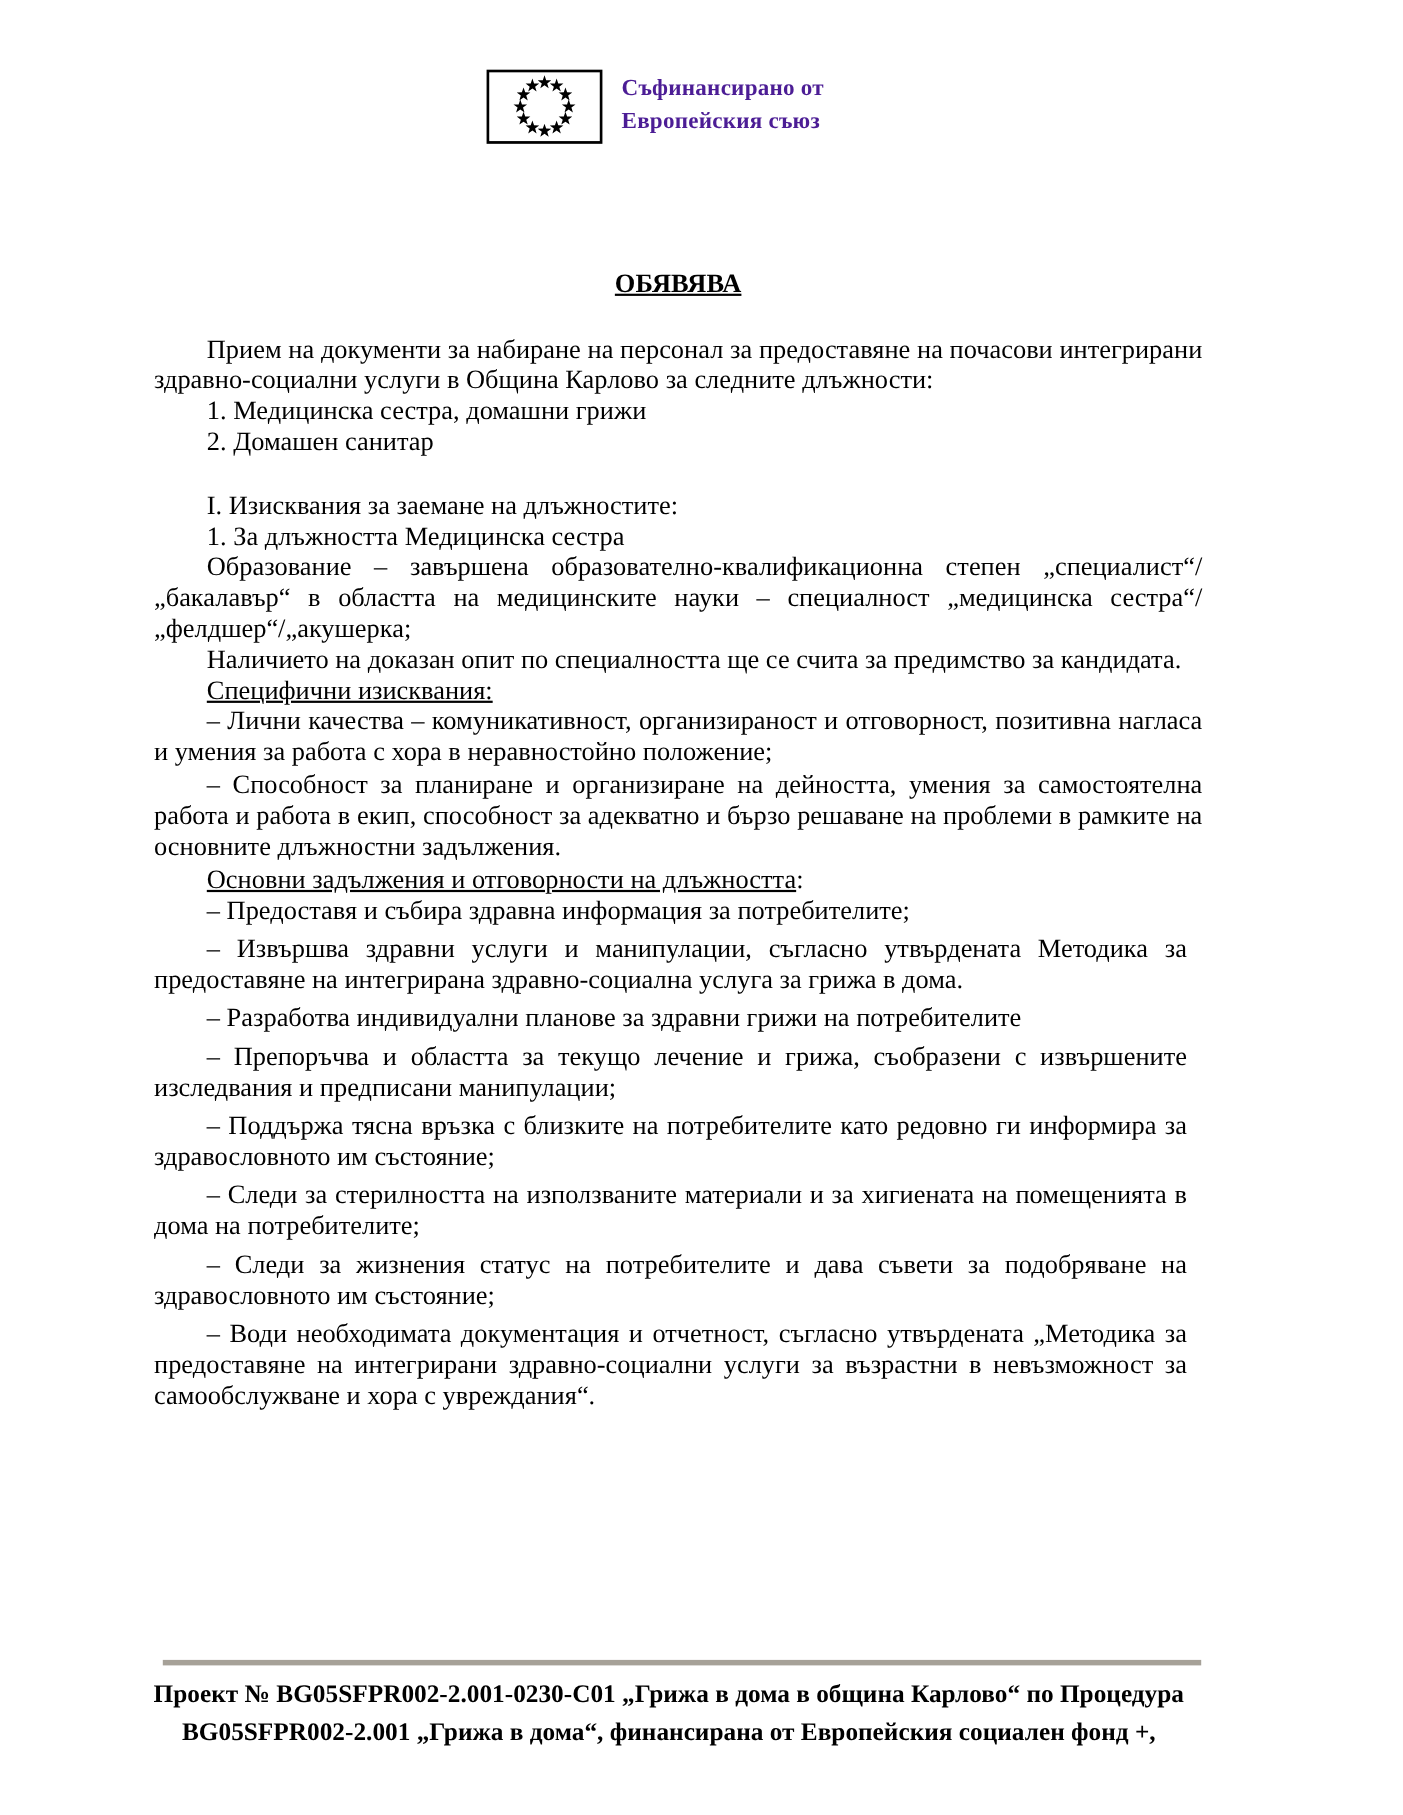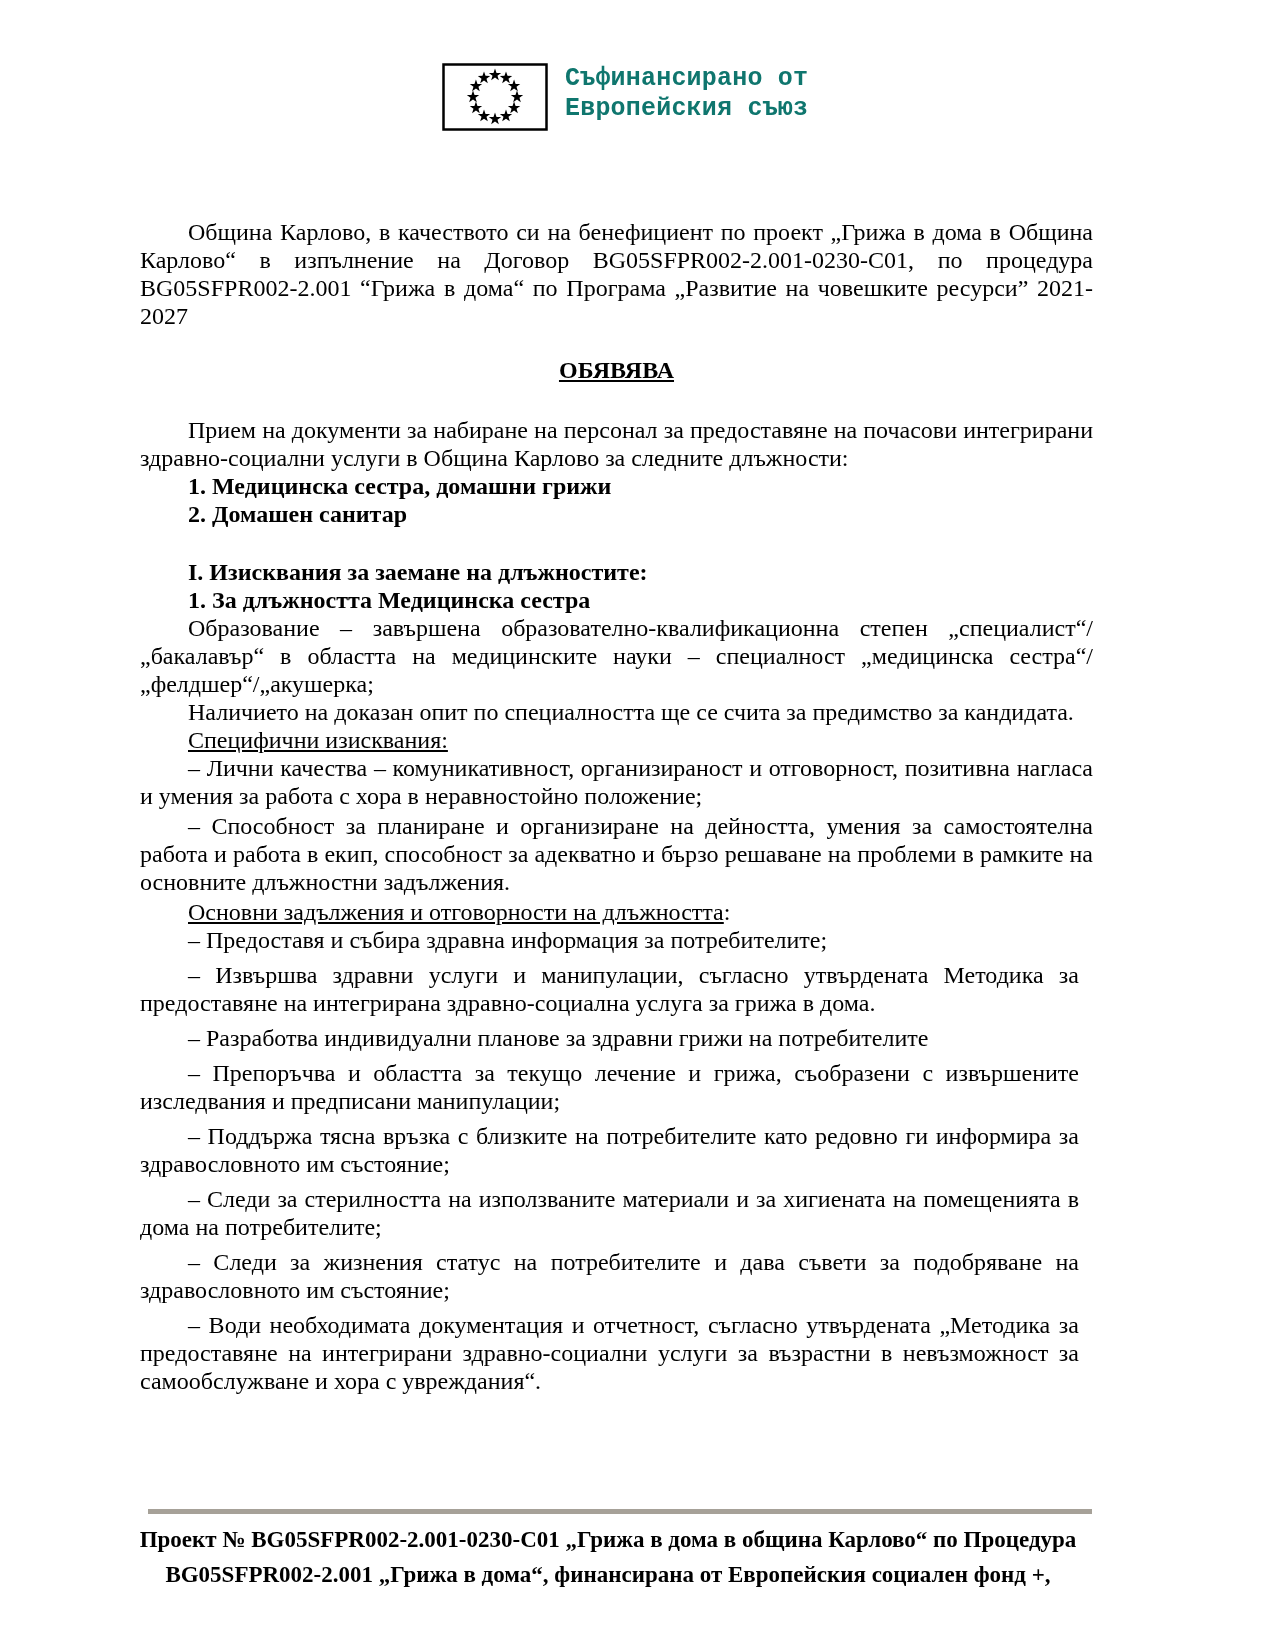--- a/index.html
+++ b/index.html
@@ -15,41 +15,41 @@
     overflow:hidden;
   }
 
   
   .eu-flag {
     position:absolute; left:442px; top:63px;
     width:106px; height:68px;
   }
   .cofinance {
     position:absolute; left:565px; top:64px;
-    font-family:Liberation Mono, monospace;
-    font-weight:bold; font-size:25px; line-height:30px;
-    color:#0f766e; letter-spacing:0.2px;
+    font-family:Liberation Serif, serif;
+    font-weight:bold; font-size:21px; line-height:30px;
+    color:#4c1d95; letter-spacing:0.2px;
   }
 
   
   .doc-body {
     position:absolute; left:140px; top:218px; width:953px;
   }
   .p-justify {
     margin:0; text-align:justify; text-indent:48px;
     line-height:28px;
   }
   .h-announce {
     margin:26px 0 4px 0; text-align:center; font-weight:bold;
     line-height:28px;
     text-decoration:underline;
   }
   .p-intake { margin-top:32px; }
   .p-bold-item {
-    margin:0; padding-left:48px; font-weight:bold; line-height:28px;
+    margin:0; padding-left:48px; font-weight:normal; line-height:28px;
   }
   .h-section { margin-top:30px; }
   .p-underl-heading {
     margin:0; padding-left:48px; line-height:28px;
   }
   .p-underl-heading .u { text-decoration:underline; }
   .duty { margin:0 14px 7px 0; }
   .spec { margin:0 0 2px 0; }
 
   
@@ -87,21 +87,20 @@
     <use href="#st" transform="translate(42,14.95)"></use>
   </svg>
 
   <div class="cofinance">
     <div>Съфинансирано от</div>
     <div>Европейския съюз</div>
   </div>
 
   <div class="doc-body">
 
-    <p class="p-justify">Община Карлово, в качеството си на бенефициент по проект „Грижа в дома в Община Карлово“ в изпълнение на Договор BG05SFPR002-2.001-0230-C01, по процедура BG05SFPR002-2.001 “Грижа в дома“ по Програма „Развитие на човешките ресурси” 2021-2027</p>
 
     <p class="h-announce">ОБЯВЯВА</p>
 
     <p class="p-justify p-intake">Прием на документи за набиране на персонал за предоставяне на почасови интегрирани здравно-социални услуги в Община Карлово за следните длъжности:</p>
 
     <p class="p-bold-item">1. Медицинска сестра, домашни грижи</p>
     <p class="p-bold-item">2.  Домашен санитар</p>
 
     <p class="p-bold-item h-section">I. Изисквания за заемане на длъжностите:</p>
     <p class="p-bold-item">1. За длъжността Медицинска сестра</p>

